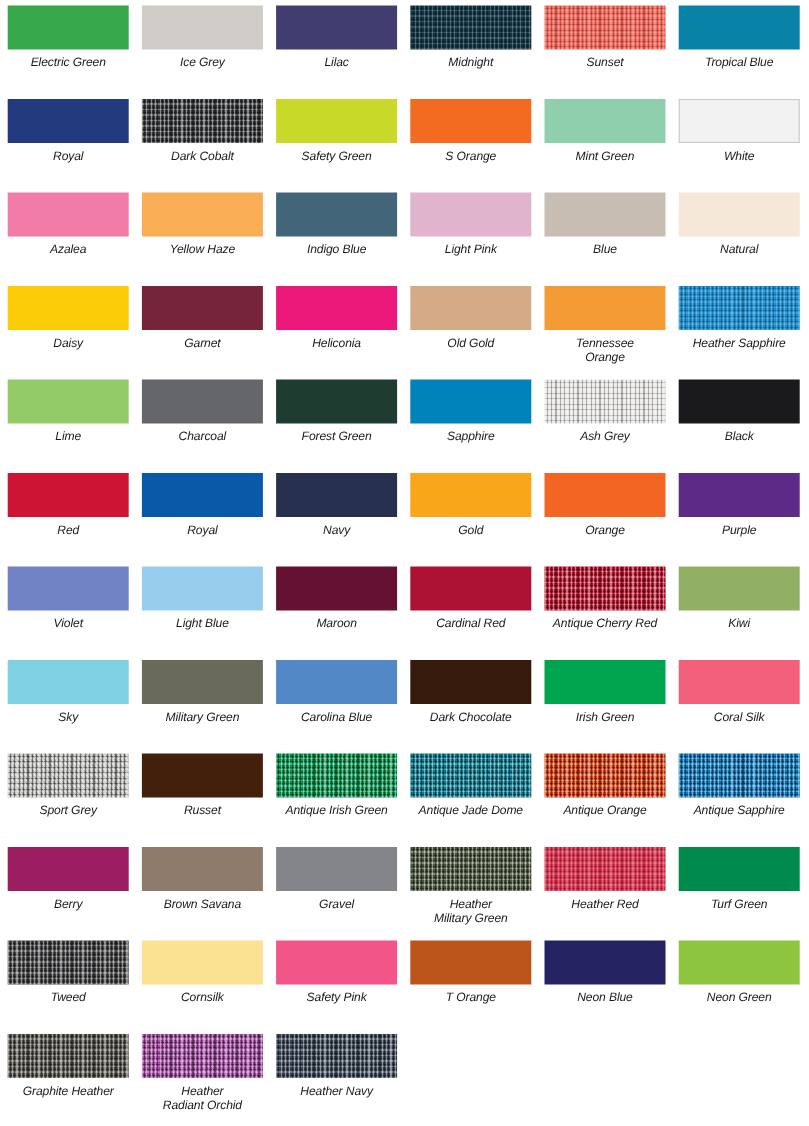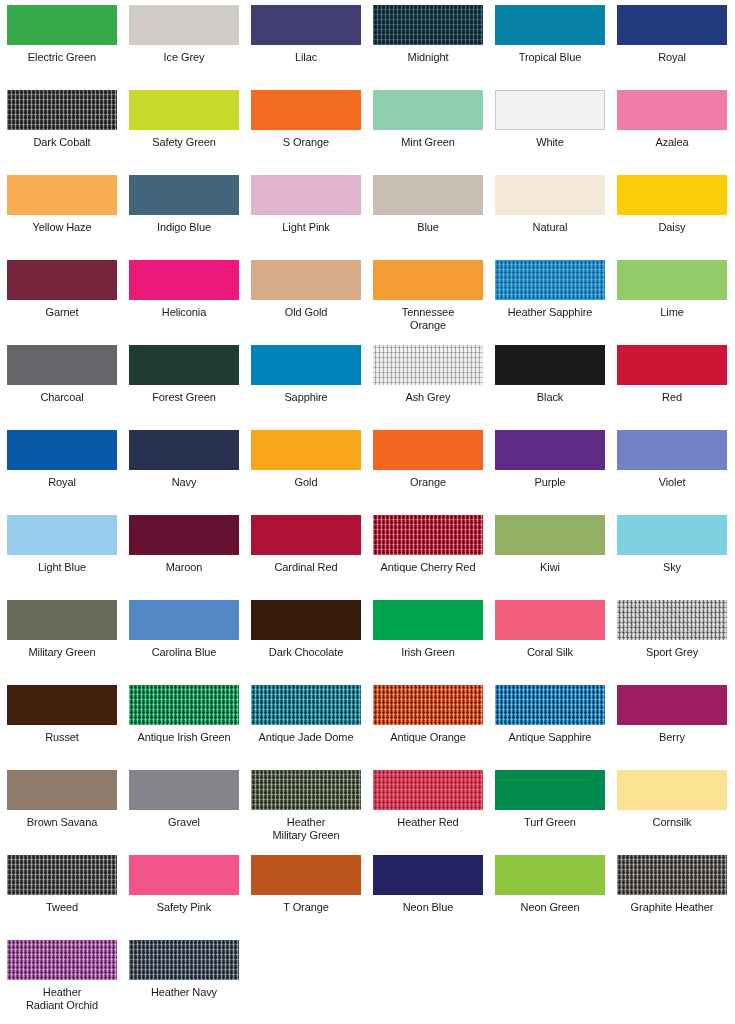--- a/index.html
+++ b/index.html
@@ -21,20 +21,21 @@
     box-sizing: border-box;
     padding: 5px 0 0 0;
   }
 
   .swatch-grid {
     display: grid;
     grid-template-columns: repeat(6, 122px);
     grid-auto-rows: 85px;
     justify-content: start;
     padding-left: 7px;
+    font-style: italic;
   }
 
   .swatch-cell {
     width: 122px;
     height: 85px;
     display: flex;
     flex-direction: column;
     align-items: flex-start;
   }
 
@@ -133,20 +134,24 @@
       </div>
       <div class="swatch-cell">
         <div class="swatch-chip" title="#413d70" style="background-color: rgb(65, 61, 112);"></div>
         <div class="swatch-label">Lilac</div>
       </div>
       <div class="swatch-cell">
         <div class="swatch-chip tex" title="#123343" style="background-color: rgb(18, 51, 67);"></div>
         <div class="swatch-label">Midnight</div>
       </div>
       <div class="swatch-cell">
+        <div class="swatch-chip tex" title="#f96b5f" style="background-color: rgb(249, 107, 95);"></div>
+        <div class="swatch-label">Sunset</div>
+      </div>
+      <div class="swatch-cell">
         <div class="swatch-chip" title="#0982a8" style="background-color: rgb(9, 130, 168);"></div>
         <div class="swatch-label">Tropical Blue</div>
       </div>
       <div class="swatch-cell">
         <div class="swatch-chip" title="#223b7e" style="background-color: rgb(34, 59, 126);"></div>
         <div class="swatch-label">Royal</div>
       </div>
       <div class="swatch-cell">
         <div class="swatch-chip tex tex-heavy" title="#3b3d40" style="background-color: rgb(59, 61, 64);"></div>
         <div class="swatch-label">Dark Cobalt</div>
@@ -355,26 +360,26 @@
       </div>
       <div class="swatch-cell">
         <div class="swatch-chip tex" title="#de3450" style="background-color: rgb(222, 52, 80);"></div>
         <div class="swatch-label">Heather Red</div>
       </div>
       <div class="swatch-cell">
         <div class="swatch-chip" title="#008a4b" style="background-color: rgb(0, 138, 75);"></div>
         <div class="swatch-label">Turf Green</div>
       </div>
       <div class="swatch-cell">
+        <div class="swatch-chip tex tex-heavy" title="#47484a" style="background-color: rgb(71, 72, 74);"></div>
+        <div class="swatch-label">Tweed</div>
+      </div>
+      <div class="swatch-cell">
         <div class="swatch-chip" title="#fbe292" style="background-color: rgb(251, 226, 146);"></div>
         <div class="swatch-label">Cornsilk</div>
-      </div>
-      <div class="swatch-cell">
-        <div class="swatch-chip tex tex-heavy" title="#47484a" style="background-color: rgb(71, 72, 74);"></div>
-        <div class="swatch-label">Tweed</div>
       </div>
       <div class="swatch-cell">
         <div class="swatch-chip" title="#f25587" style="background-color: rgb(242, 85, 135);"></div>
         <div class="swatch-label">Safety Pink</div>
       </div>
       <div class="swatch-cell">
         <div class="swatch-chip" title="#bb551b" style="background-color: rgb(187, 85, 27);"></div>
         <div class="swatch-label">T Orange</div>
       </div>
       <div class="swatch-cell">

